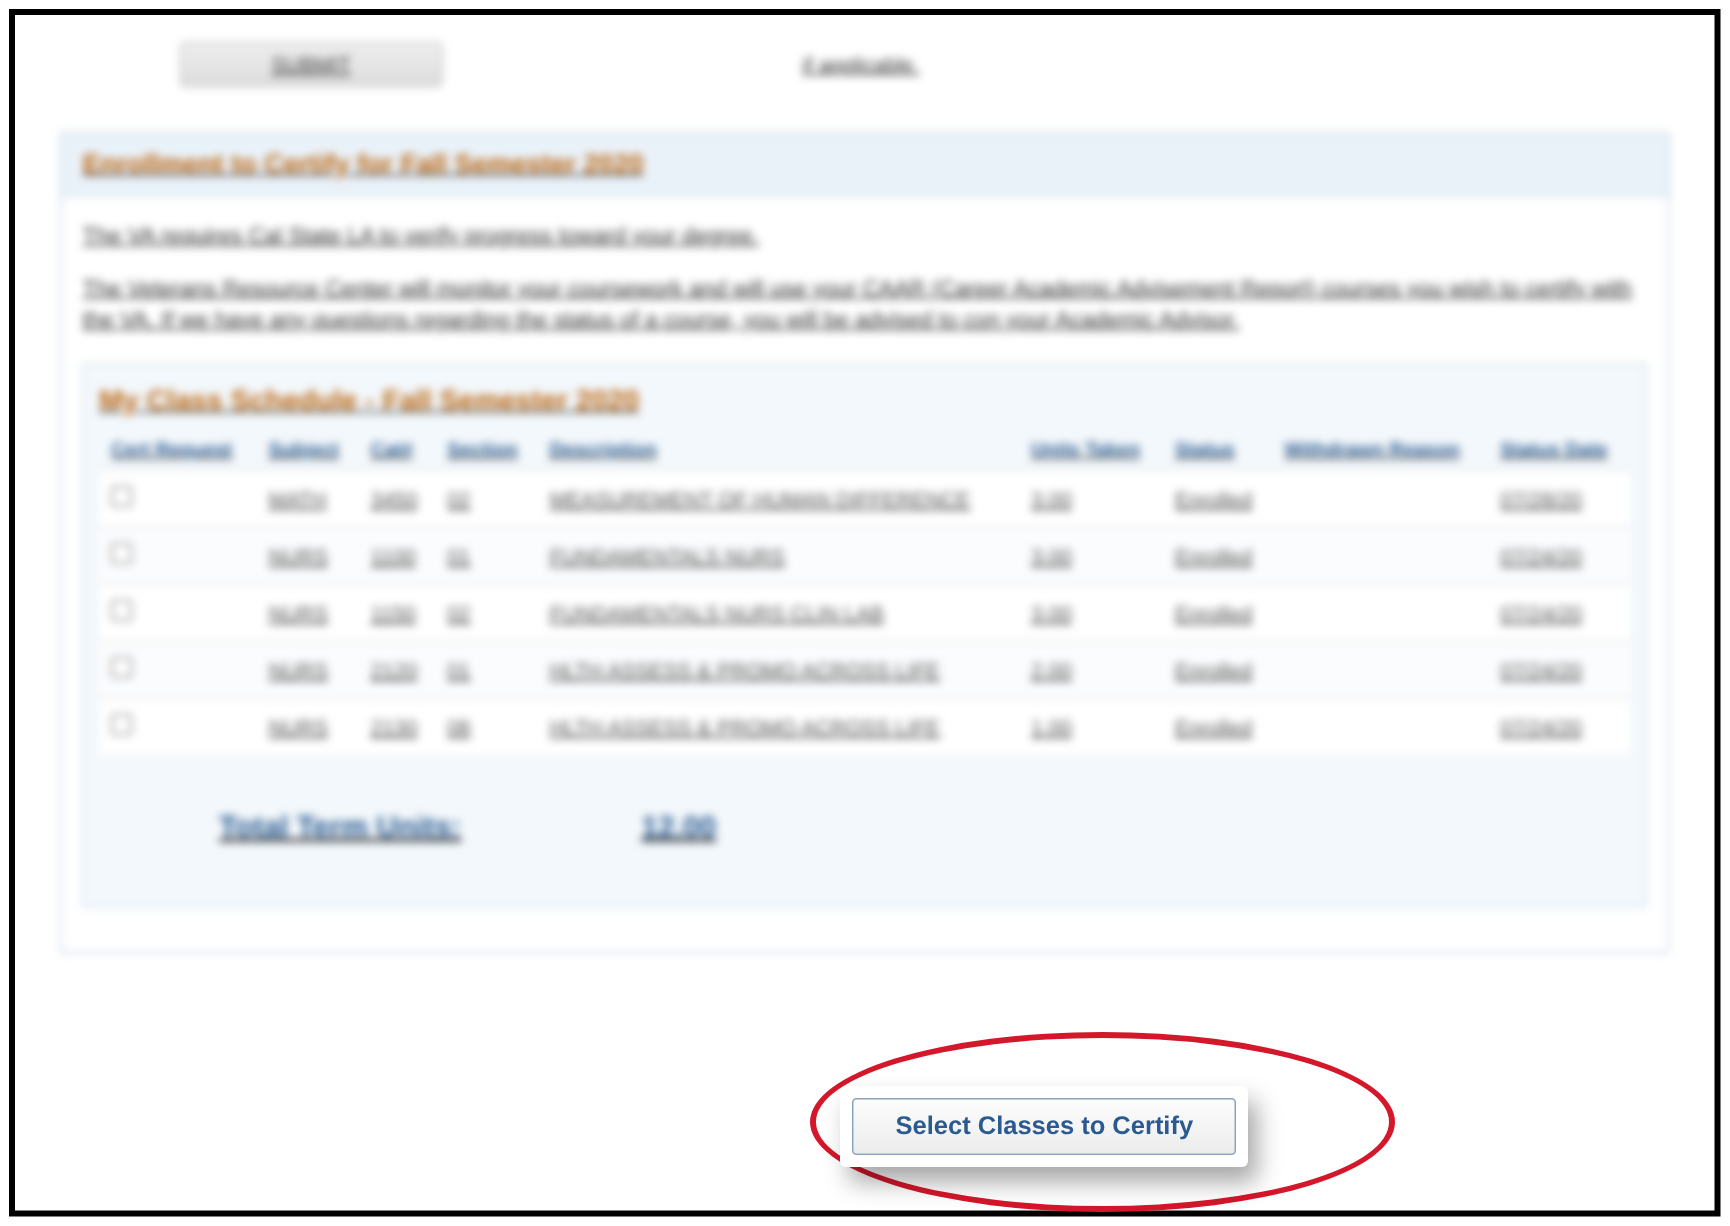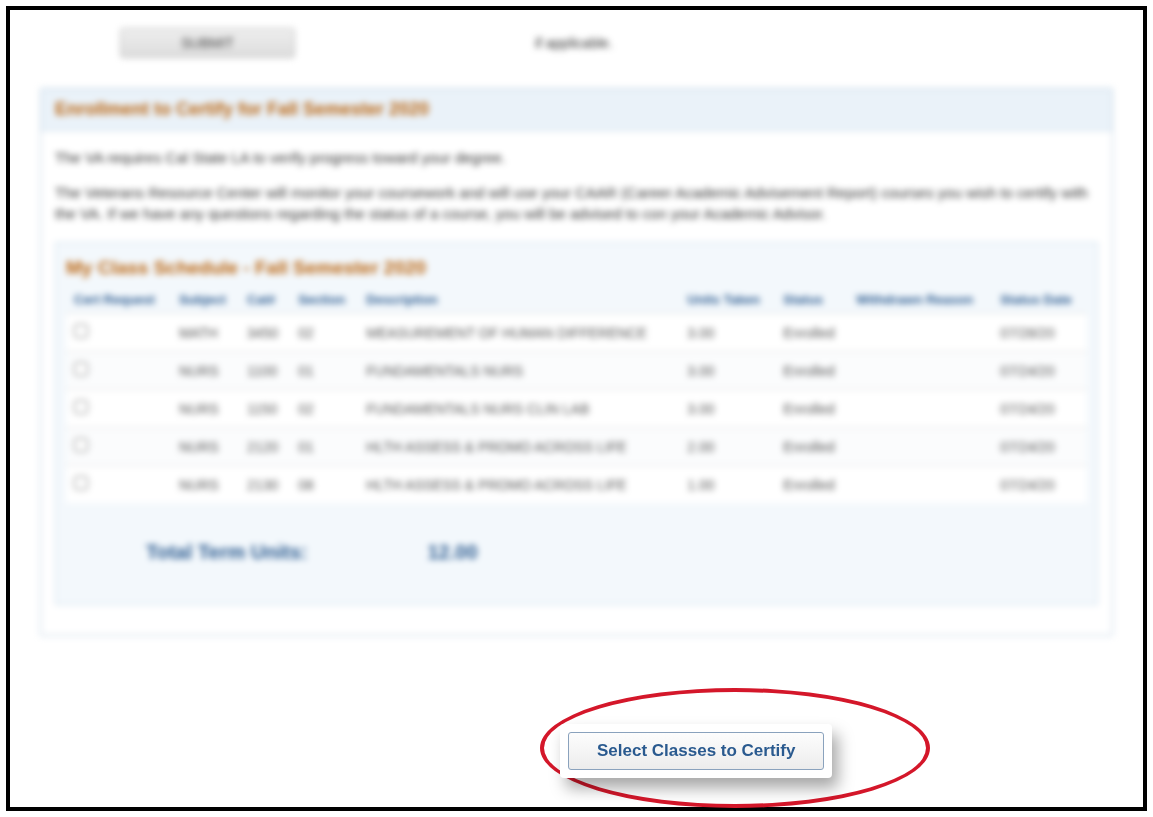--- a/index.html
+++ b/index.html
@@ -9,20 +9,21 @@
     width: 1153px;
     height: 817px;
     overflow: hidden;
     position: relative;
   }
   .frame {
     position: absolute;
     left: 6px; top: 6px; right: 6px; bottom: 6px;
     border: 4px solid #000;
     background: #fff;
+    text-decoration: underline;
   }
   .blur-layer {
     filter: blur(3px);
     padding: 18px 30px 30px 30px;
   }
   .top-row {
     display: flex;
     justify-content: space-between;
     align-items: center;
     padding: 0 0 20px 80px;

